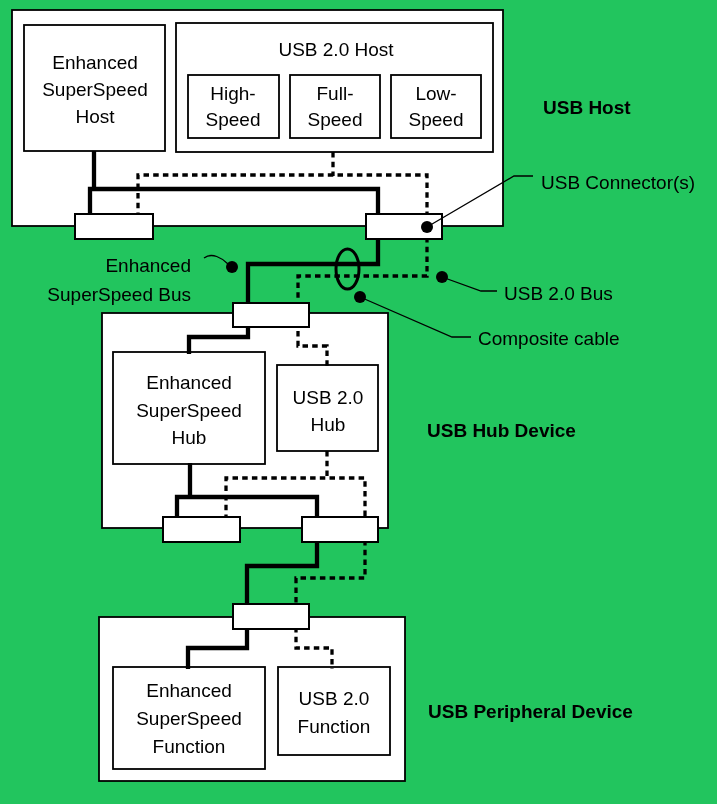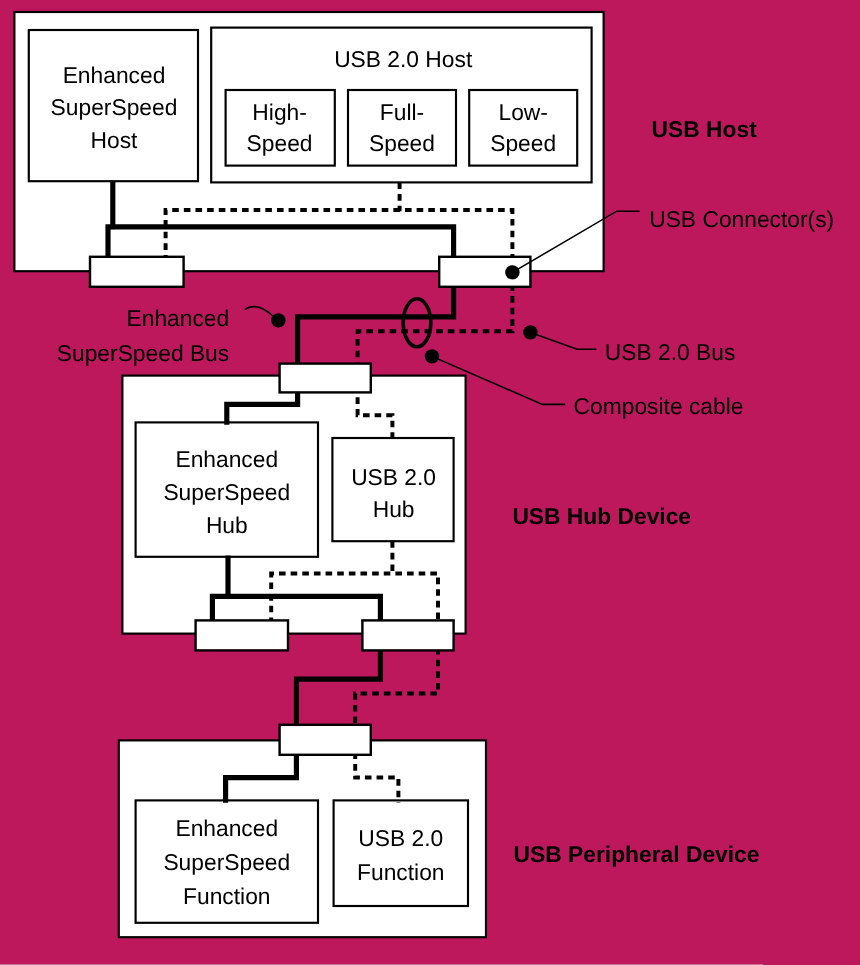--- a/index.html
+++ b/index.html
@@ -1,16 +1,16 @@
 <!DOCTYPE html>
 <html><head>
 <meta charset="utf-8">
 <style>
   html, body { margin: 0; padding: 0; background: #ffffff; }
-  .stage { position: relative; width: 717px; height: 804px; background: #be185d; }
+  .stage { position: relative; width: 717px; height: 804px; background: #22c55e; }
   svg { display: block; }
   .box   { fill: #ffffff; stroke: #000000; stroke-width: 1.8; }
   .conn  { fill: #ffffff; stroke: #000000; stroke-width: 2; }
   .bus-ss { fill: none; stroke: #000000; stroke-width: 4.3; }
   .bus-u2 { fill: none; stroke: #000000; stroke-width: 3.3; stroke-dasharray: 5.5 4.2; }
   .leader { fill: none; stroke: #000000; stroke-width: 1.3; }
   .dot { fill: #000000; stroke: none; }
   .cable-ellipse { fill: none; stroke: #000000; stroke-width: 3; }
   text {
     font-family: "Liberation Sans", "DejaVu Sans", sans-serif;

